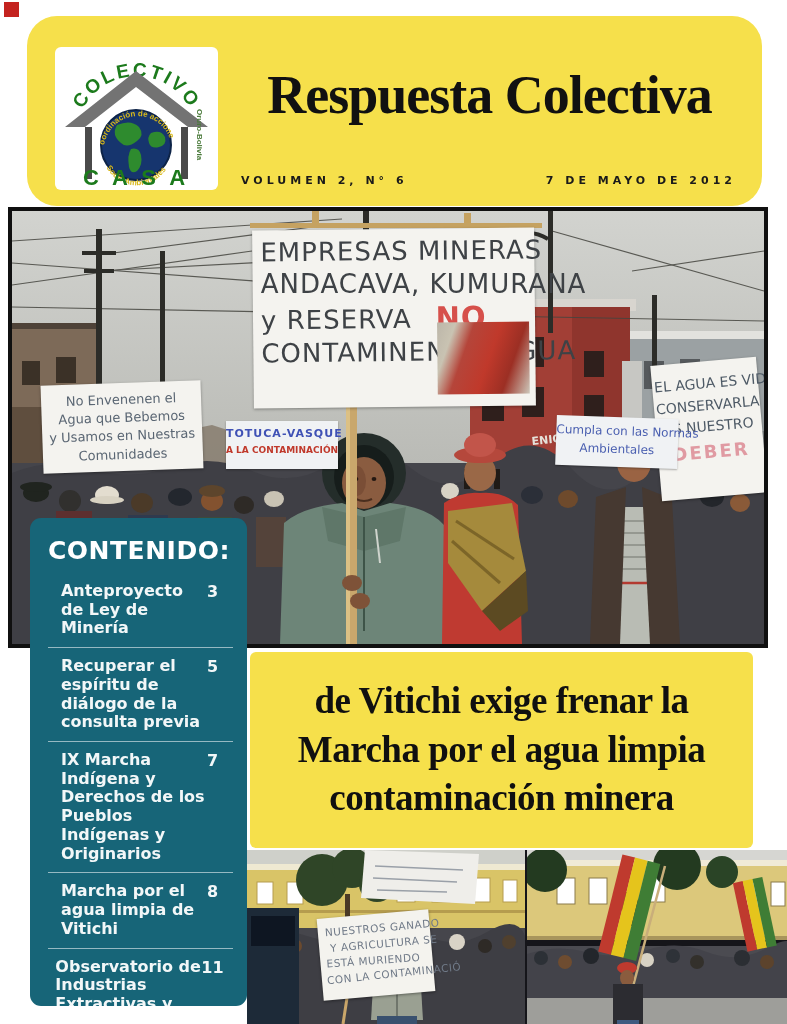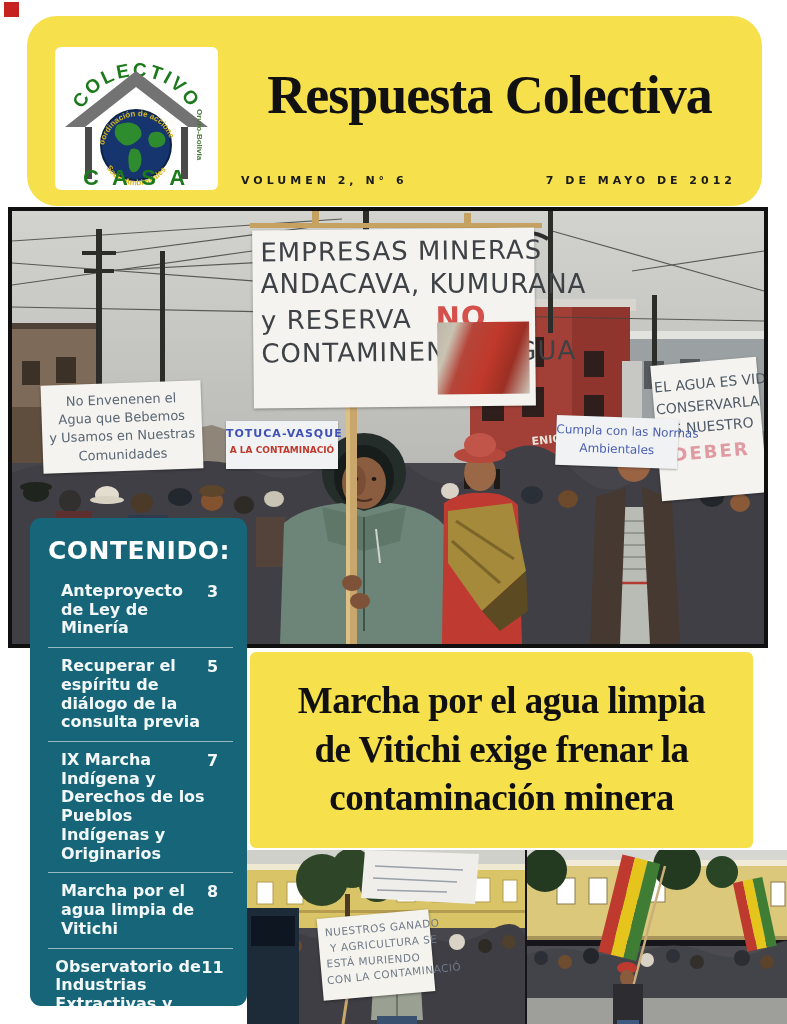--- a/index.html
+++ b/index.html
@@ -270,21 +270,21 @@
 
     <div class="sign sign-right">
       <div class="ln">EL AGUA ES VIDA</div>
       <div class="ln">CONSERVARLA</div>
       <div class="ln">ES NUESTRO</div>
       <div class="ln deber">DEBER</div>
     </div>
 
     <div class="banner-small banner-ml">
       <div class="l1">TOTUCA-VASQUE</div>
-      <div class="l2">A LA CONTAMINACIÓ</div>
+      <div class="l2">A LA CONTAMINACIÓN</div>
     </div>
     <div class="banner-small banner-mr">
       <div class="l1">Cumpla con las Normas</div>
       <div class="l2">Ambientales</div>
     </div>
   </section>
 
   <aside class="contents-box">
     <h2 class="contents-title">CONTENIDO:</h2>
     <div class="toc-item">
@@ -303,22 +303,22 @@
       <div class="toc-label">Marcha por el agua limpia de Vitichi</div>
       <div class="toc-page">8</div>
     </div>
     <div class="toc-item">
       <div class="toc-label">Observatorio de Industrias Extractivas y Derechos Colectivos</div>
       <div class="toc-page">11</div>
     </div>
   </aside>
 
   <section class="headline-box">
+    <div class="hl">de Vitichi exige frenar la</div>
     <div class="hl">Marcha por el agua limpia</div>
-    <div class="hl">de Vitichi exige frenar la</div>
     <div class="hl">contaminación minera</div>
   </section>
 
   <section class="bottom-strip">
     <div class="bphoto bphoto-left">
       <svg width="278" height="174" viewBox="0 0 278 174">
         <rect x="0" y="0" width="278" height="30" fill="#cfd0ca"></rect>
         <rect x="0" y="14" width="278" height="6" fill="#efe9d2"></rect>
         <rect x="0" y="20" width="278" height="66" fill="#d9c467"></rect>
         <g fill="#ffffff" stroke="#b59c4e">

